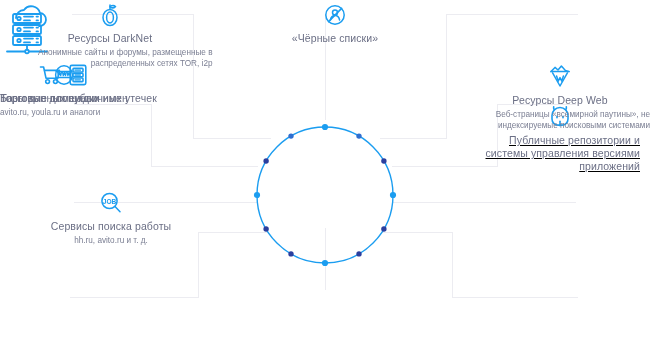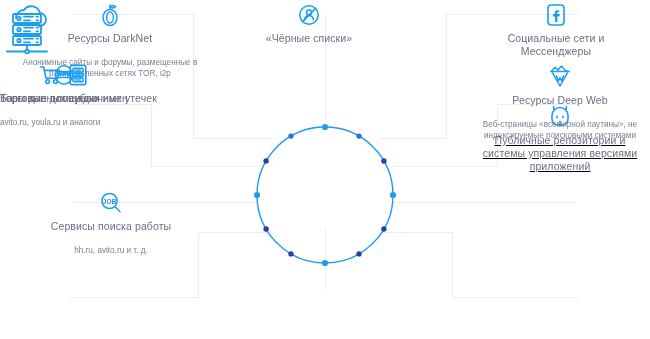--- a/index.html
+++ b/index.html
@@ -32,47 +32,47 @@
     top: 0;
     width: 650px;
     height: 339px;
   }
 
   .node {
     position: absolute;
     display: flex;
     flex-direction: column;
     align-items: center;
-    text-align: center;
+    text-align: right;
   }
   .node .icon-wrap {
     display: block;
     line-height: 0;
     margin-bottom: 4px;
   }
   .node .node-title {
     color: #6b6f85;
     font-size: 10.5px;
     line-height: 13px;
     letter-spacing: 0.1px;
     white-space: nowrap;
   }
   .node .node-sub {
     color: #7b7f93;
     font-size: 8.2px;
     line-height: 11px;
-    margin-top: 12px;
+    margin-top: 2px;
     max-width: 205px;
   }
   .node.wide .node-sub { max-width: 215px; }
   .node .node-title.two-line { white-space: normal; max-width: 160px; }
 
   
   .n-darknet   { left: 0px;   top: 2px;   width: 220px; }
-  .n-blacklist { left: 200px; top: 2px;   width: 218px; }
+  .n-blacklist { left: 226px; top: 2px;   width: 218px; }
   .n-social    { left: 462px; top: 2px;   width: 188px; }
 
   .n-gov       { left: 0px;   top: 88px;  width: 205px; }
   .n-repo      { left: 470px; top: 104px;  width: 180px; text-decoration: underline; }
 
   .n-job       { left: 11px;   top: 190px; width: 200px; }
   .n-deepweb   { left: 470px; top": 0;    width: 180px; top: 190px; }
 
   .n-domains   { left: 0px;   top: 285px; width: 225px; }
   .n-market    { left: 215px; top: 280px; width: 220px; }
@@ -169,29 +169,20 @@
       <svg width="26" height="26" viewBox="0 0 26 26" fill="none" stroke="#1b9df0" stroke-width="1.5" stroke-linecap="round">
         <circle cx="13" cy="13" r="9.2"></circle>
         <circle cx="13" cy="10.4" r="2.5"></circle>
         <path d="M8.4 18 c0.6-3 2.4-4.4 4.6-4.4 c2.2 0 4 1.4 4.6 4.4"></path>
         <path d="M6.6 19.6 L19.6 6.4"></path>
       </svg>
     </span>
     <div class="node-title">«Чёрные списки»</div>
   </div>
 
-  <div class="node n-social">
-    <span class="icon-wrap">
-      <svg width="26" height="26" viewBox="0 0 26 26" fill="none" stroke="#1b9df0" stroke-width="1.6" stroke-linecap="round" stroke-linejoin="round">
-        <rect x="5" y="3" width="16" height="20" rx="3.2"></rect>
-        <path d="M15.6 8.2 h-1.6 c-1.3 0-2.1 0.8-2.1 2.1 V12 h-1.9 v2.4 h1.9 V20 h2.5 v-5.6 h2 l0.4-2.4 h-2.4 v-1.2 c0-0.5 0.3-0.7 0.8-0.7 h1.4 z" fill="#1b9df0" stroke="none"></path>
-      </svg>
-    </span>
-    <div class="node-title two-line">Социальные сети и Мессенджеры</div>
-  </div>
 
 
   <div class="node n-repo">
     <span class="icon-wrap">
       <svg width="26" height="26" viewBox="0 0 26 26" fill="none" stroke="#1b9df0" stroke-width="1.6" stroke-linecap="round" stroke-linejoin="round">
         <path d="M5 11.5 a8 8 0 0 1 16 0 v3.6 a6 6 0 0 1 -6 6 h-4 a6 6 0 0 1 -6 -6 z"></path>
         <path d="M10 12.2 v1.6 M16 12.2 v1.6"></path>
         <path d="M13 17.2 v4.6"></path>
         <path d="M7.2 5.6 c-0.9-1.6-0.5-2.8-0.5-2.8"></path>
         <path d="M18.8 5.6 c0.9-1.6 0.5-2.8 0.5-2.8"></path>

